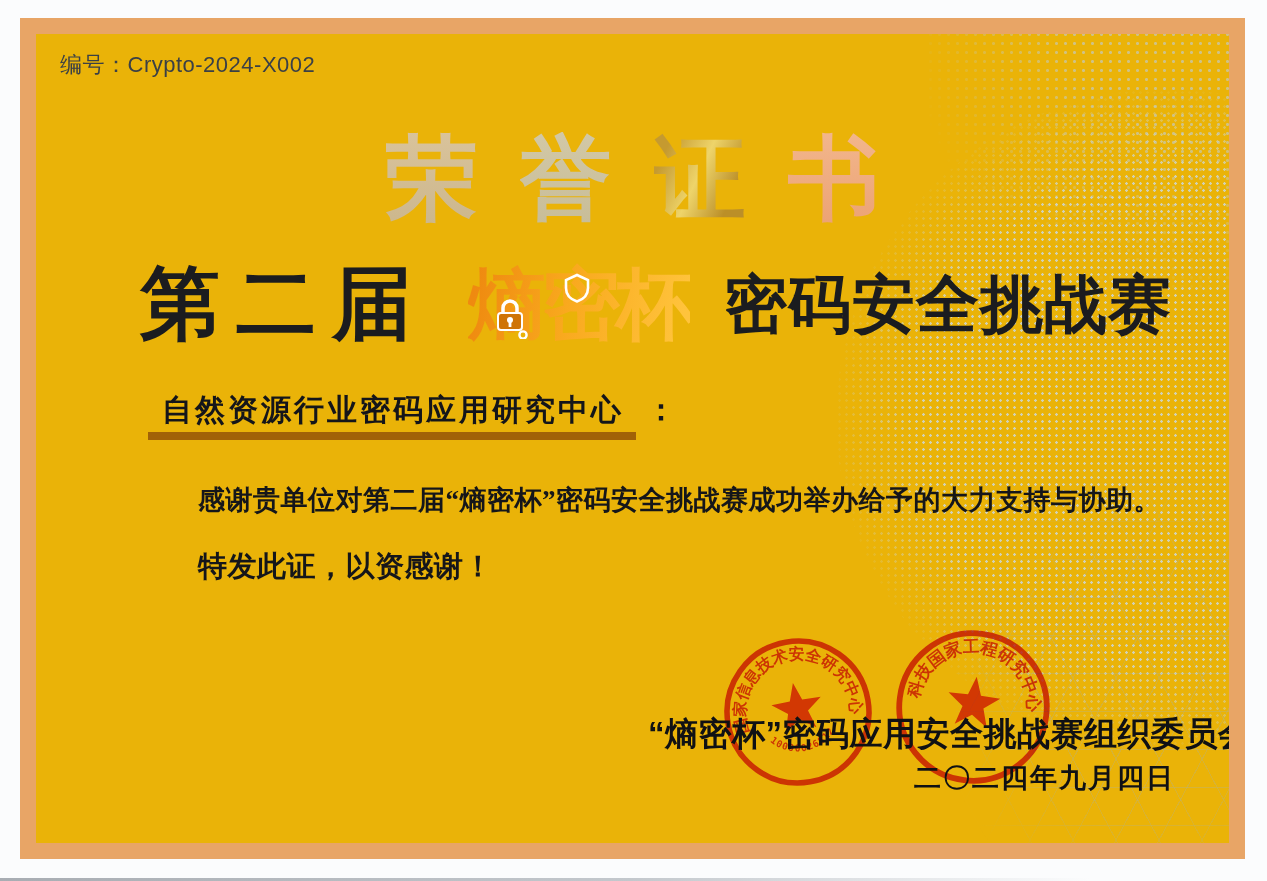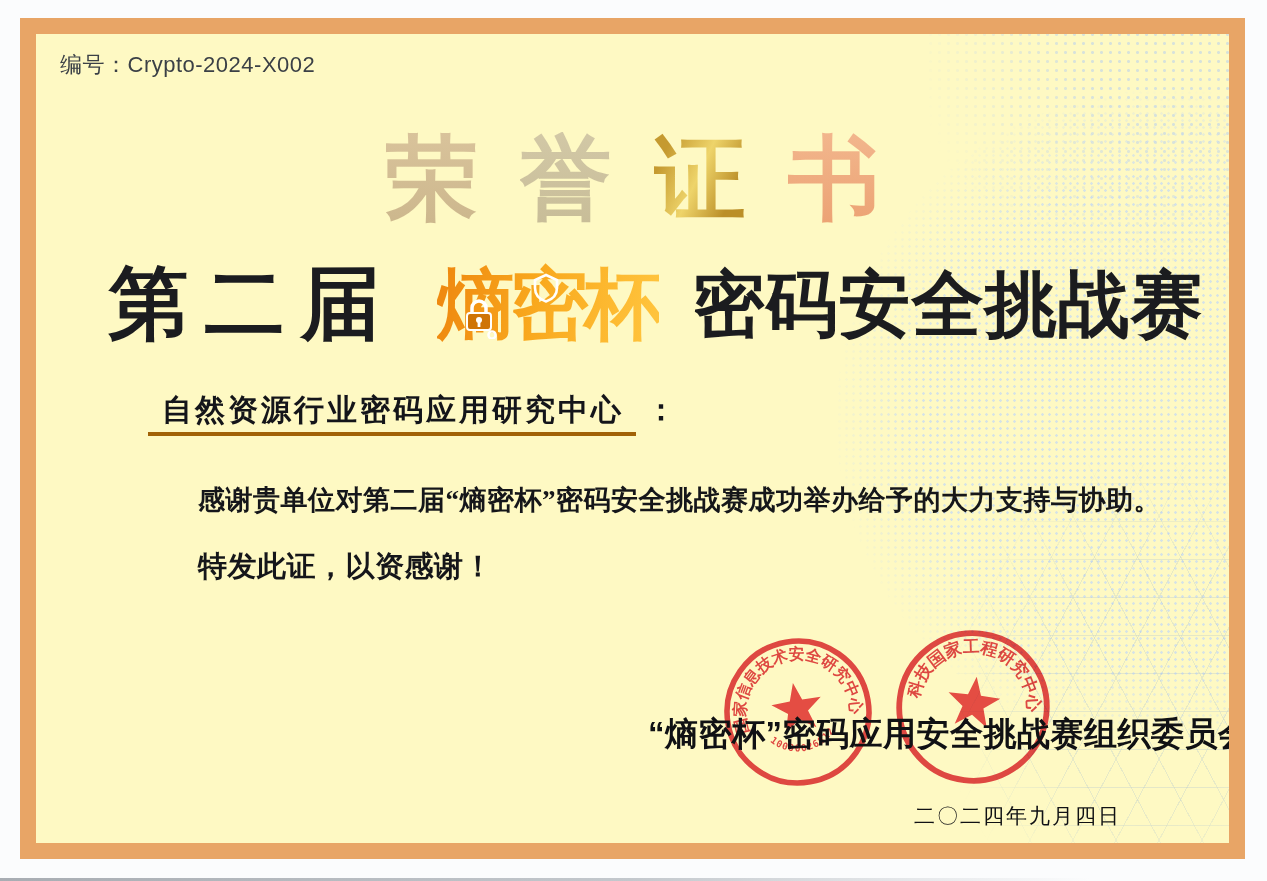--- a/index.html
+++ b/index.html
@@ -13,21 +13,21 @@
   }
   
   .frame{
     position:absolute;left:20px;top:18px;right:22px;bottom:22px;
     border:16px solid #e8a566;
     background:transparent;
   }
   
   .content{
     position:absolute;left:36px;top:34px;right:38px;bottom:38px;
-    background:#fef9c3;
+    background:#eab308;
     overflow:hidden;
   }
   
   .globe{
     position:absolute;left:800px;top:55px;width:660px;height:660px;
     border-radius:50%;
     background-image:radial-gradient(#c9dcf2 1.1px, rgba(0,0,0,0) 1.5px);
     background-size:7px 7px;
     -webkit-mask-image:radial-gradient(circle at 50% 50%, #000 52%, rgba(0,0,0,.35) 66%, transparent 72%);
     mask-image:radial-gradient(circle at 50% 50%, #000 52%, rgba(0,0,0,.35) 66%, transparent 72%);
@@ -74,58 +74,58 @@
   .subtitle-row{
     position:absolute;left:0;right:0;top:230px;
     display:flex;justify-content:center;align-items:center;gap:40px;z-index:3;
     white-space:nowrap;
     margin-left:47px;
   }
   .sub-prefix{
     font-size:80px;line-height:1;font-weight:900;color:#1b1c1f;letter-spacing:16px;
   }
   .sub-suffix{
-    font-size:72px;line-height:1;font-weight:900;color:#1b1c1f;letter-spacing:1px;margin-left:-6px;
+    font-size:63px;line-height:1;font-weight:900;color:#1b1c1f;letter-spacing:1px;margin-left:-6px;
   }
   .logo{position:relative;display:inline-block;}
   .logo-text{
     font-size:78px;line-height:1;font-weight:900;letter-spacing:-4px;
     background-image:linear-gradient(100deg,#ef8a10 5%,#f9a91e 45%,#ffc33c 95%);
     -webkit-background-clip:text;background-clip:text;color:transparent;
   }
   .logo-lock{position:absolute;left:26px;top:32px;z-index:4;}
   .logo-shield{position:absolute;left:96px;top:8px;z-index:4;}
   
   .recipient{
     position:absolute;left:112px;top:356px;z-index:3;
     font-family:"Liberation Serif",serif;font-weight:bold;
     font-size:30px;color:#14151a;white-space:nowrap;
   }
   .recipient .name{
-    border-bottom:4px solid #a16207;padding:0 12px 6px 14px;letter-spacing:3px;
+    border-bottom:8px solid #a16207;padding:0 12px 6px 14px;letter-spacing:3px;
   }
   .recipient .colon{margin-left:10px;}
   .para{
     position:absolute;z-index:3;white-space:nowrap;
     font-family:"Liberation Serif",serif;font-weight:bold;
     font-size:27px;color:#15161a;letter-spacing:.5px;
   }
   .para1{left:162px;top:448px;}
   .para2{left:162px;top:513px;font-size:29px;}
   
   .seal{position:absolute;z-index:2;mix-blend-mode:multiply;opacity:.9;}
   .seal-left{left:686px;top:602px;width:152px;height:152px;transform:rotate(-10deg);}
   .seal-right{left:858px;top:594px;width:158px;height:158px;transform:rotate(7deg);}
   .org-line{
     position:absolute;left:612px;top:678px;z-index:3;white-space:nowrap;
     font-size:33px;font-weight:900;color:#101114;letter-spacing:.5px;
   }
   .date-line{
-    position:absolute;left:878px;top:768px;z-index:3;white-space:nowrap;
-    font-size:21px;font-weight:400;color:#101114;letter-spacing:2px;
+    position:absolute;left:878px;top:726px;z-index:3;white-space:nowrap;
+    font-size:27px;font-weight:700;color:#101114;letter-spacing:2px;
   }
   .scan-edge{
     position:absolute;left:0;right:120px;bottom:0;height:3px;z-index:5;
     background:linear-gradient(90deg,#a8adb3 0%,#c3c8cd 55%,rgba(0,0,0,0) 95%);
   }
 </style>
 </head>
 <body>
 
 <div class="page">

